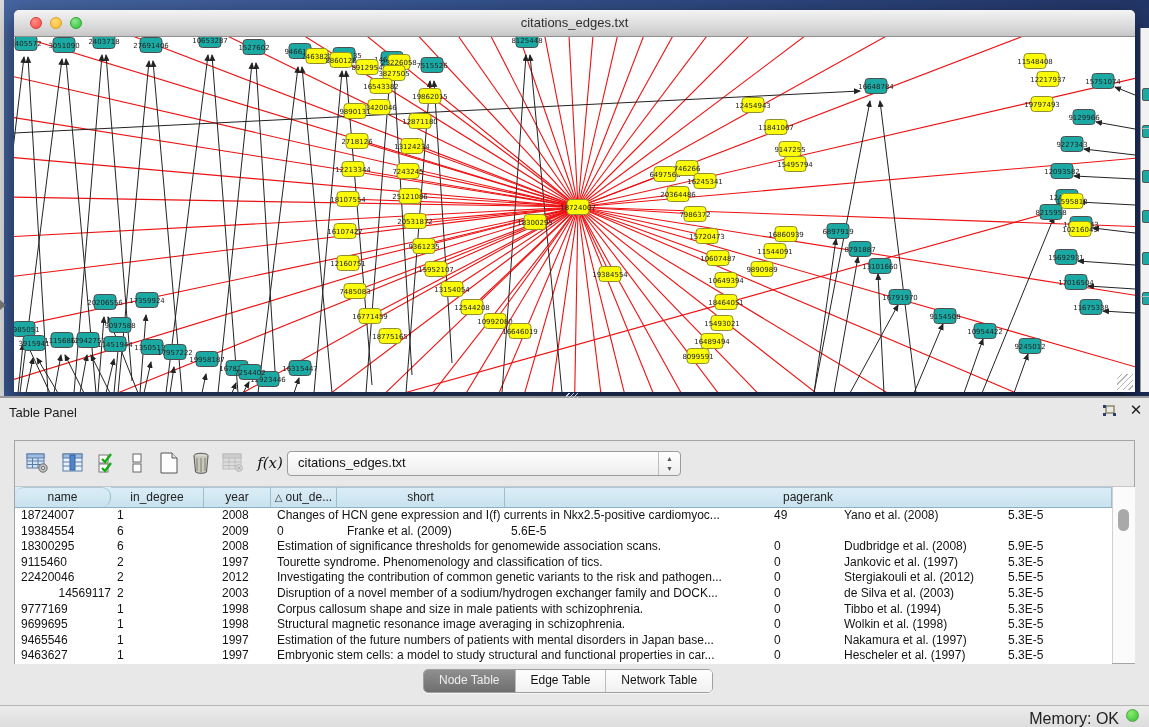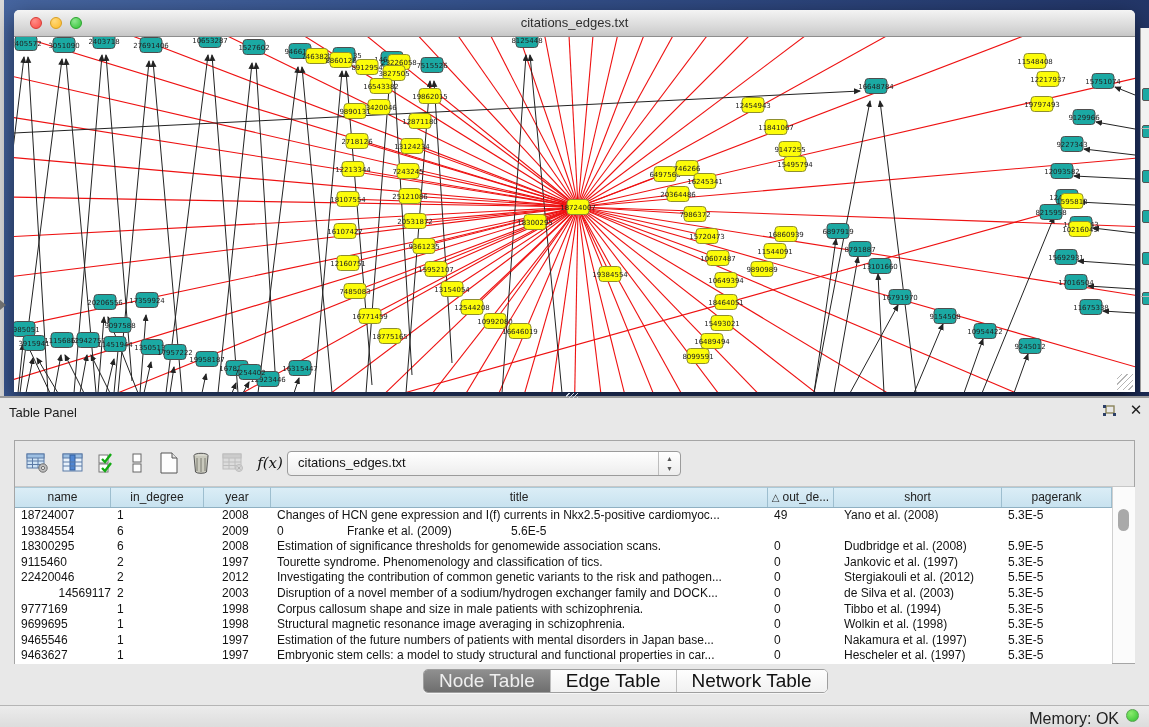--- a/index.html
+++ b/index.html
@@ -64,21 +64,21 @@
   .hcell .sort{font-size:10px;color:#333;margin-right:3px;}
   .grow{display:flex;height:15.6px;background:#fff;}
   .gcell{box-sizing:border-box;font-size:12px;color:#131313;line-height:15.6px;overflow:hidden;white-space:nowrap;
     padding-left:6px;}
   #vscroll{position:absolute;left:1097px;top:46px;width:22px;height:176px;background:#fbfbfb;border-left:1px solid #d0d0d0;}
   #vthumb{position:absolute;left:5px;top:22px;width:11px;height:22px;border-radius:6px;background:#a9a9a9;}
 
   
   #table-tabs{position:absolute;left:423px;top:271px;height:22px;display:flex;border:1px solid #9f9f9f;border-radius:5px;
     overflow:hidden;background:#fdfdfd;box-shadow:0 1px 0 rgba(255,255,255,.6);}
-  .seg{font-size:19px;padding:0 15px;line-height:21px;color:#111;background:linear-gradient(#fefefe,#f1f1f1);cursor:pointer;border-right:1px solid #bdbdbd;}
+  .seg{font-size:12px;padding:0 15px;line-height:21px;color:#111;background:linear-gradient(#fefefe,#f1f1f1);cursor:pointer;border-right:1px solid #bdbdbd;}
   .seg:last-child{border-right:none;}
   .seg.sel{background:linear-gradient(#8f8f8f,#6e6e6e);color:#efefef;}
 
   
   #status-bar{position:absolute;left:0;top:705px;width:1149px;height:22px;background:linear-gradient(#ececec,#dcdcdc);border-top:1px solid #b5b5b5;}
   #memory-label{position:absolute;right:30px;top:4px;font-size:16px;color:#222;}
   #memory-dot{position:absolute;right:10px;top:3px;width:13px;height:13px;border-radius:50%;
     background:radial-gradient(circle at 35% 30%,#8bec6d,#2fbf2f);border:1px solid #57a24f;box-sizing:border-box;}
 </style>
 </head>
@@ -730,24 +730,23 @@
         </button>
         <button class="tb-btn" id="fx-btn" style="left:238px;width:34px">f(x)</button>
         <div id="table-selector">
           <span class="val">citations_edges.txt</span>
           <span class="stepper">▲<br>▼</span>
         </div>
       </div>
 
       <div id="grid">
         <div id="grid-header">
-            <div class="hcell" style="width: 96px;">name</div>
+            <div class="hcell" style="width: 96px; border-radius: 9px;">name</div>
             <div class="hcell" style="width: 93px;">in_degree</div>
             <div class="hcell" style="width: 67px;">year</div>
-            <div class="hcell" style="width: 497px;">title</div>
             <div class="hcell" style="width: 66px;"><span class="sort">△</span>out_de...</div>
             <div class="hcell" style="width: 168px;">short</div>
             <div class="hcell" style="width: 110px; flex: 1 1 0%;">pagerank</div>
           </div>
         <div id="grid-body">
             <div class="grow">
               <div class="gcell" style="width: 96px;">18724007</div>
               <div class="gcell" style="width: 93px;">1</div>
               <div class="gcell" style="width: 67px; padding-left: 18px;">2008</div>
               <div class="gcell" style="width: 497px;">Changes of HCN gene expression and I(f) currents in Nkx2.5-positive cardiomyoc...</div>

